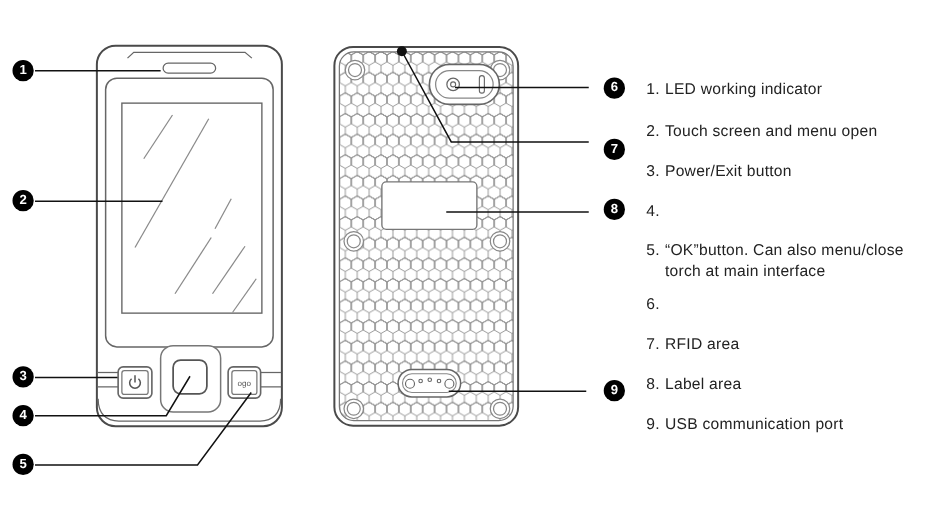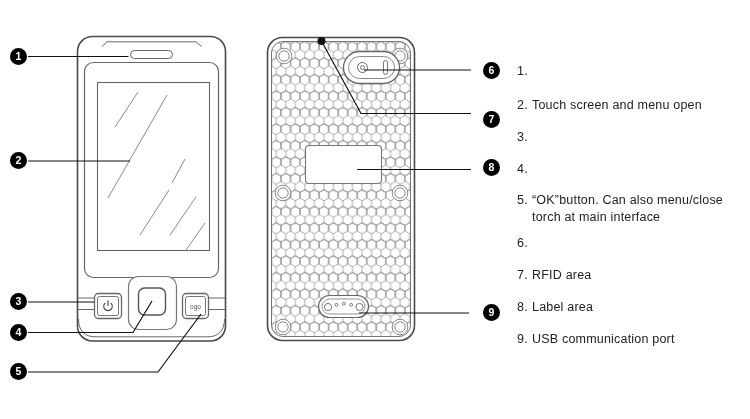--- a/index.html
+++ b/index.html
@@ -150,27 +150,29 @@
   <div class="bullet" style="left:10px;top:324px">4</div>
   <div class="bullet" style="left:10px;top:363px">5</div>
   <div class="bullet" style="left:483px;top:62px">6</div>
   <div class="bullet" style="left:483px;top:111px">7</div>
   <div class="bullet" style="left:483px;top:159px">8</div>
   <div class="bullet" style="left:483px;top:304px">9</div>
 
   <div class="legend">
     <div class="legend-item" style="top:63px">
       <span class="num">1.</span>
+      <span class="text">LED working indicator</span>
     </div>
     <div class="legend-item" style="top:97px">
       <span class="num">2.</span>
       <span class="text">Touch screen and menu open</span>
     </div>
     <div class="legend-item" style="top:129px">
       <span class="num">3.</span>
+      <span class="text">Power/Exit button</span>
     </div>
     <div class="legend-item" style="top:161px">
       <span class="num">4.</span>
     </div>
     <div class="legend-item" style="top:192px">
       <span class="num">5.</span>
       <span class="text">“OK”button. Can also menu/close torch at main interface</span>
     </div>
     <div class="legend-item" style="top:235px">
       <span class="num">6.</span>

